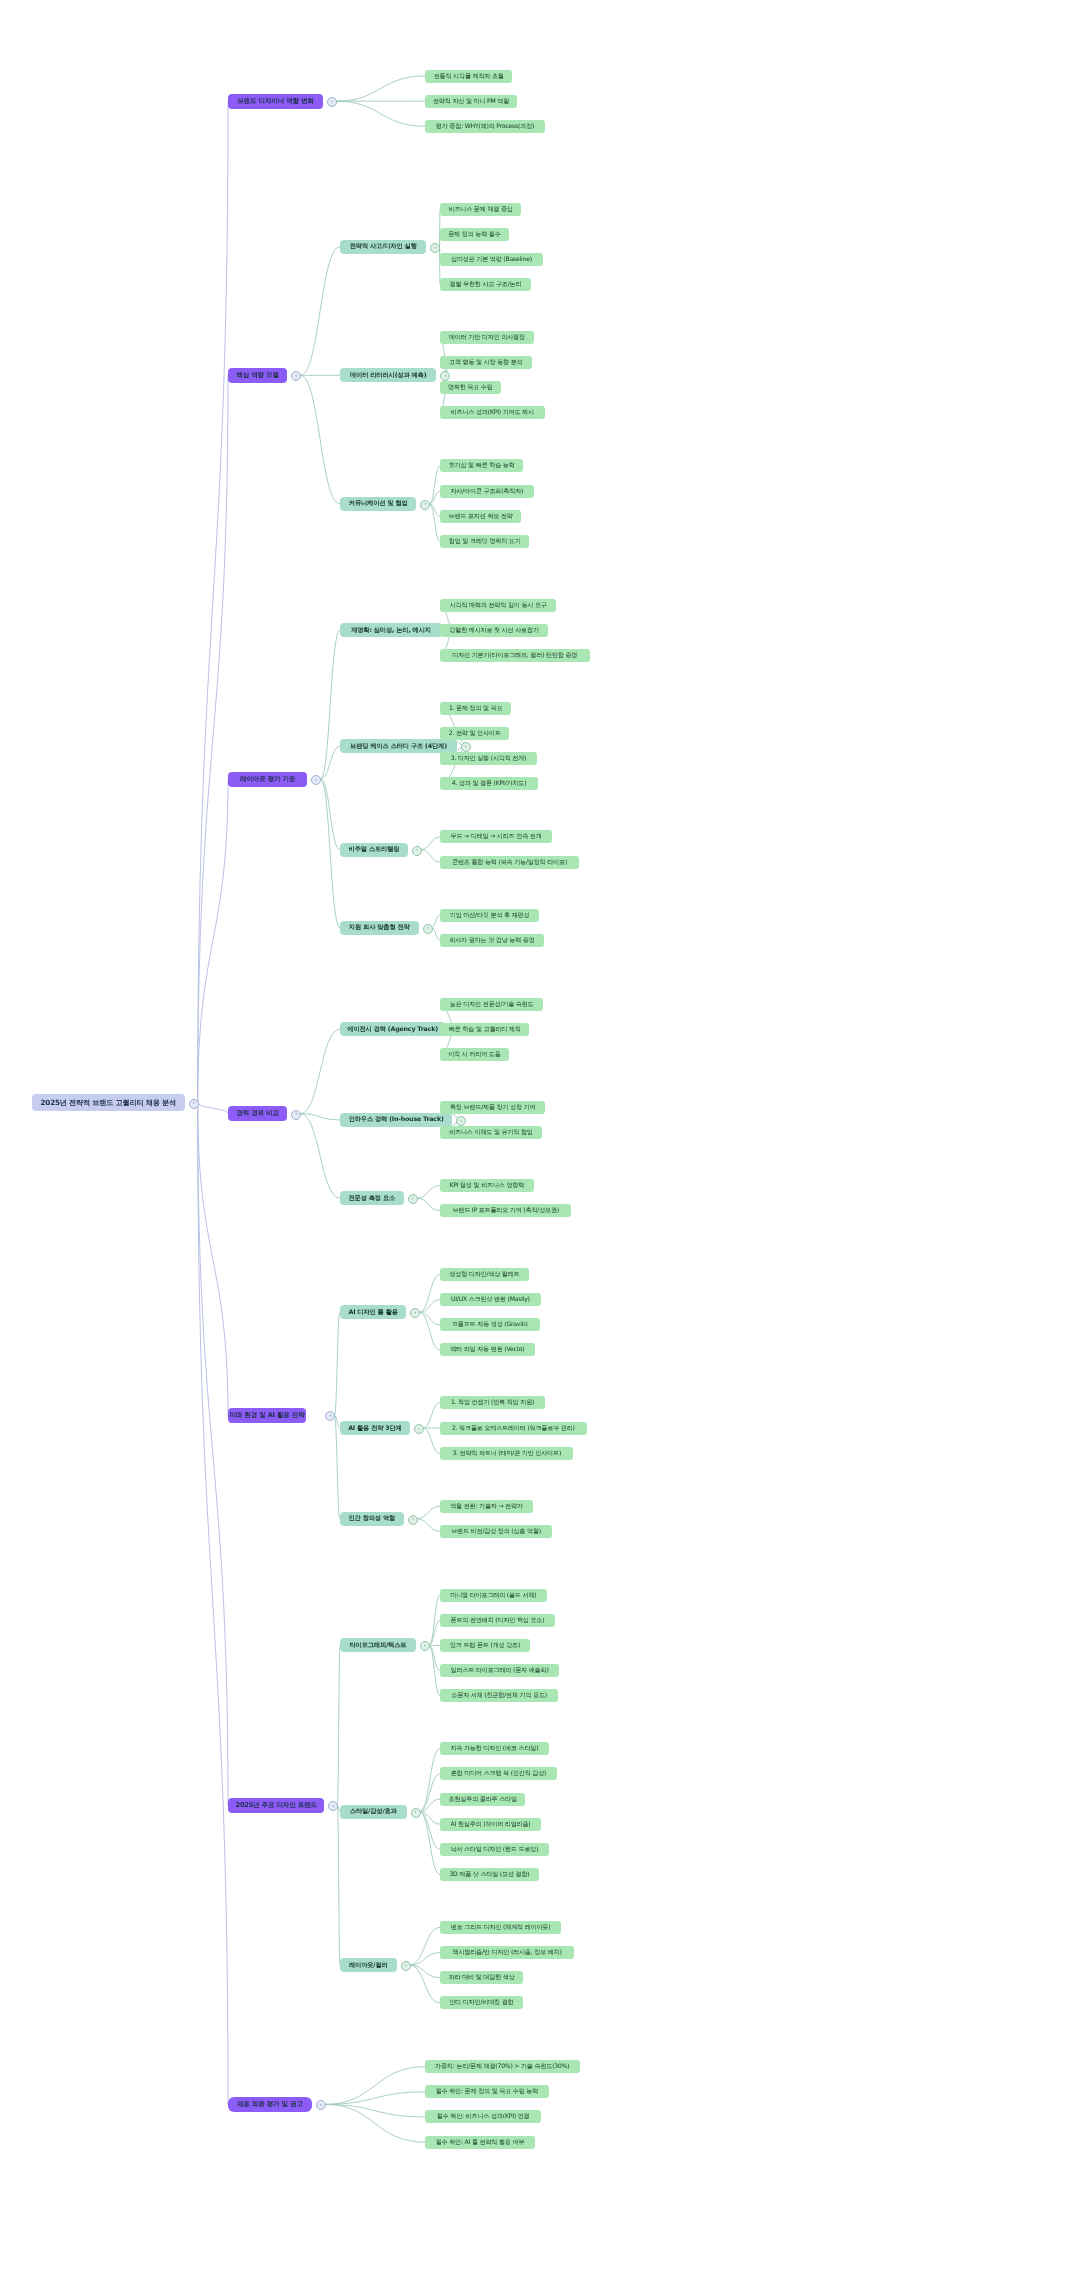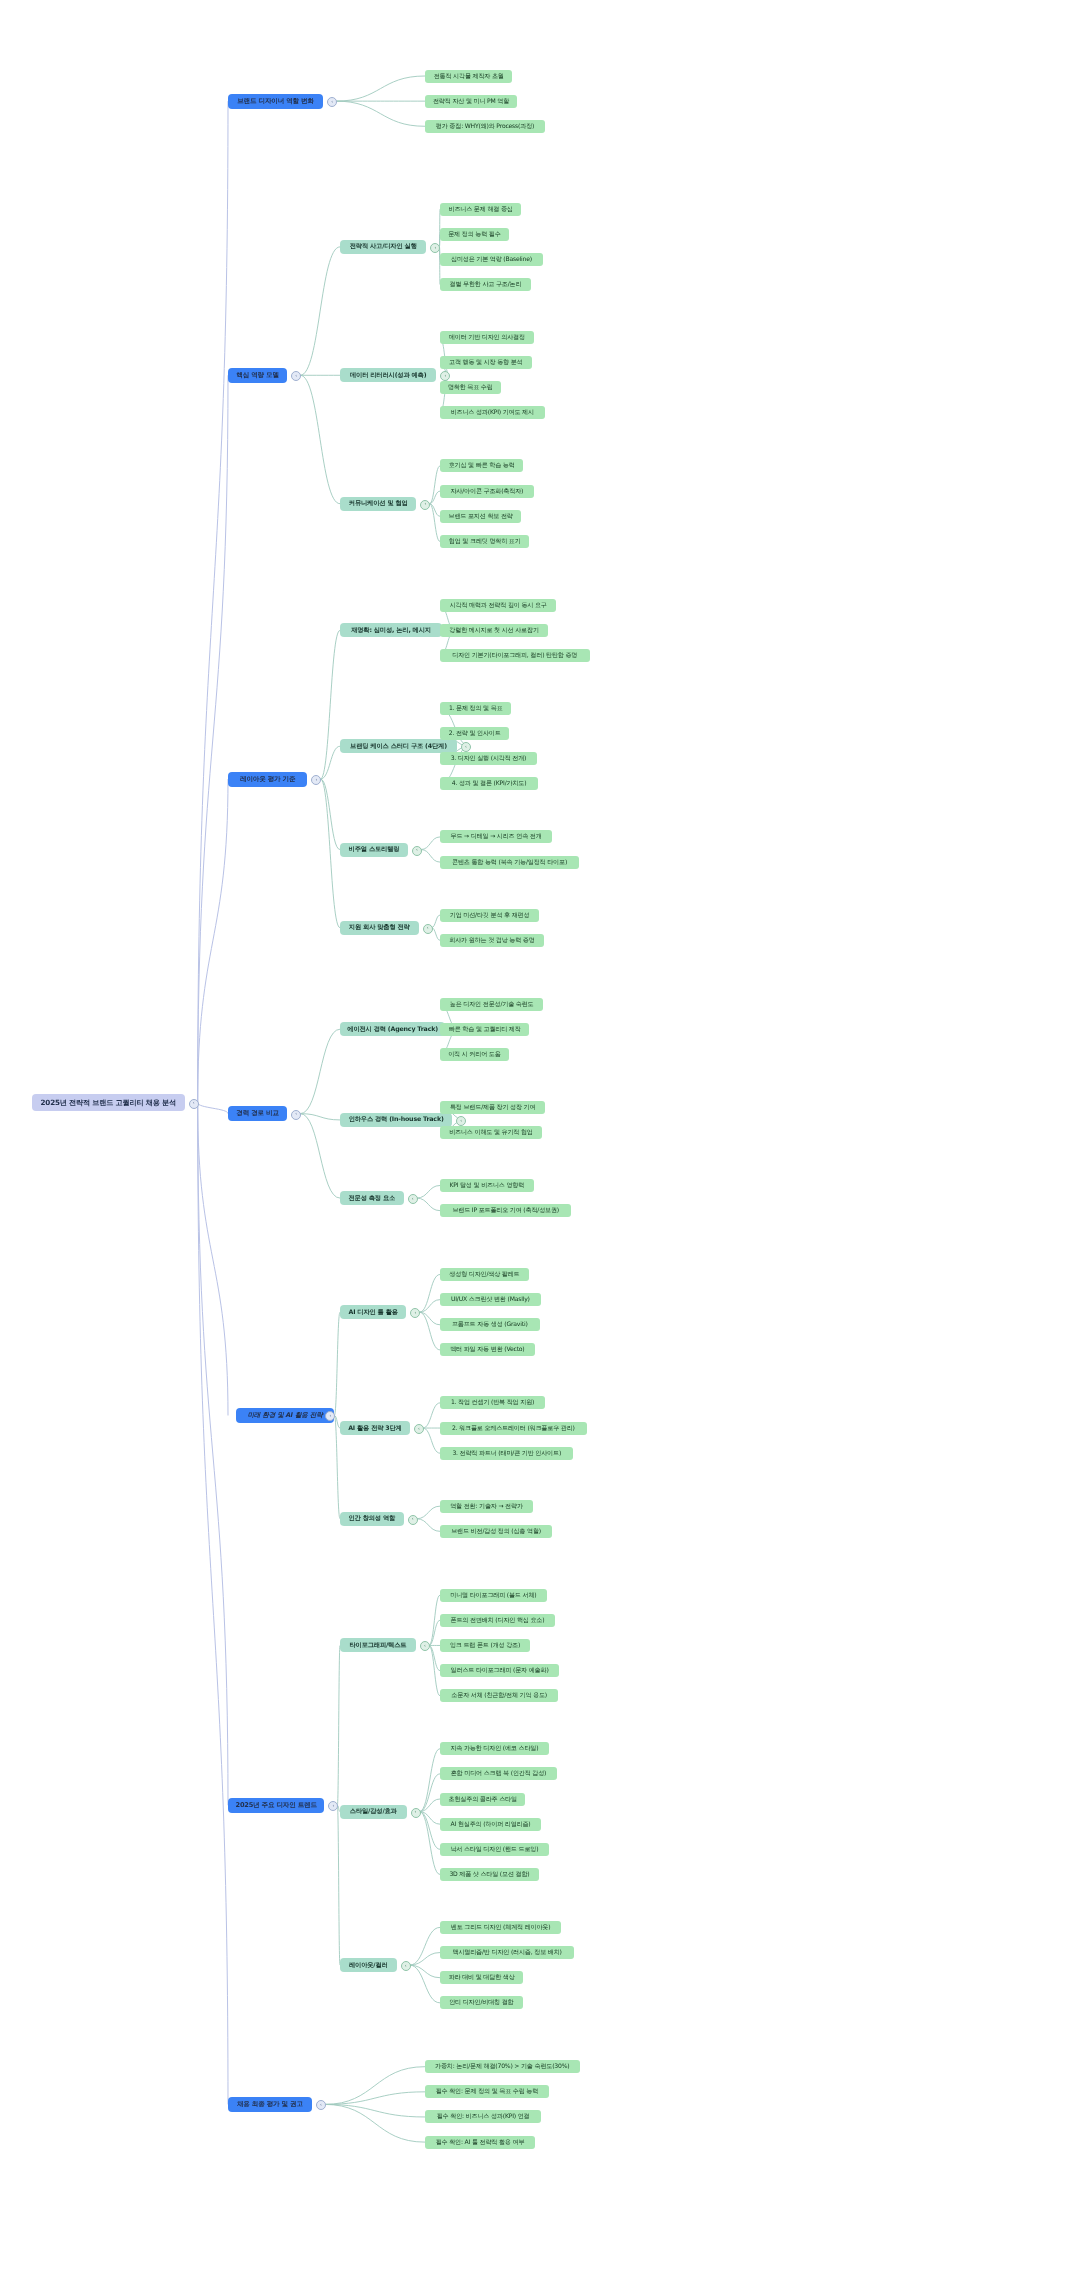--- a/index.html
+++ b/index.html
@@ -51,21 +51,21 @@
   .node.root {
     background: #c7cdf0;
     color: #22304d;
     font-size: 7.2px;
     font-weight: bold;
     padding: 0 7px;
     height: 17px;
     border-radius: 4px;
   }
   .node.branch {
-    background: #3b82f6;
+    background: #8b5cf6;
     color: #22304d;
     font-size: 6.6px;
     font-weight: bold;
     padding: 0 7px;
     height: 15px;
   }
   .node.sub {
     background: #a9ddcb;
     color: #17342c;
     font-size: 6.3px;
@@ -249,21 +249,21 @@
       <div class="node leaf" style="left: 440px; top: 1022.72px; width: 89.494px;">빠른 학습 및 고퀄리티 제작</div>
       <div class="node leaf" style="left: 440px; top: 1047.86px; width: 68.815px;">이직 시 커리어 도움</div>
       <div class="node sub" style="left: 340px; top: 1112.93px; width: 112.213px;">인하우스 경력 (In-house Track)</div>
       <div class="collapse green" style="left: 456.213px; top: 1115.93px;">‹</div>
       <div class="node leaf" style="left: 440px; top: 1100.86px; width: 105.354px;">특정 브랜드/제품 장기 성장 기여</div>
       <div class="node leaf" style="left: 440px; top: 1126px; width: 101.938px;">비즈니스 이해도 및 유기적 협업</div>
       <div class="node sub" style="left: 340px; top: 1191.06px; width: 63.64px;">전문성 측정 요소</div>
       <div class="collapse green" style="left: 407.64px; top: 1194.06px;">‹</div>
       <div class="node leaf" style="left: 440px; top: 1178.99px; width: 93.52px;">KPI 달성 및 비즈니스 영향력</div>
       <div class="node leaf" style="left: 440px; top: 1204.13px; width: 131.462px;">브랜드 IP 포트폴리오 기여 (축적/성보권)</div>
-      <div class="node branch" style="left: 236px; top: 1407.97px; width: 98px; font-style: italic;">미래 환경 및 AI 활용 전략</div>
+      <div class="node branch" style="left: 228px; top: 1407.97px; width: 78px;">미래 환경 및 AI 활용 전략</div>
       <div class="collapse" style="left: 325.37px; top: 1411.47px;">‹</div>
       <div class="node sub" style="left: 340px; top: 1305.2px; width: 66.349px;">AI 디자인 툴 활용</div>
       <div class="collapse green" style="left: 410.349px; top: 1308.2px;">‹</div>
       <div class="node leaf" style="left: 440px; top: 1267.99px; width: 88.884px;">생성형 디자인/색상 팔레트</div>
       <div class="node leaf" style="left: 440px; top: 1293.13px; width: 100.779px;">UI/UX 스크린샷 변환 (Maslly)</div>
       <div class="node leaf" style="left: 440px; top: 1318.27px; width: 99.559px;">프롬프트 자동 생성 (Graviti)</div>
       <div class="node leaf" style="left: 440px; top: 1343.41px; width: 94.74px;">벡터 파일 자동 변환 (Vecto)</div>
       <div class="node sub" style="left: 340px; top: 1421.04px; width: 69.877px;">AI 활용 전략 3단계</div>
       <div class="collapse green" style="left: 413.877px; top: 1424.04px;">‹</div>
       <div class="node leaf" style="left: 440px; top: 1396.4px; width: 105.171px;">1. 작업 컨셉기 (반복 작업 지원)</div>
@@ -289,20 +289,20 @@
       <div class="node leaf" style="left: 440px; top: 1792.5px; width: 85.468px;">초현실주의 콜라주 스타일</div>
       <div class="node leaf" style="left: 440px; top: 1817.64px; width: 101.145px;">AI 현실주의 (하이퍼 리얼리즘)</div>
       <div class="node leaf" style="left: 440px; top: 1842.78px; width: 108.77px;">낙서 스타일 디자인 (핸드 드로잉)</div>
       <div class="node leaf" style="left: 440px; top: 1867.92px; width: 98.949px;">3D 제품 샷 스타일 (모션 결합)</div>
       <div class="node sub" style="left: 340px; top: 1958.12px; width: 56.584px;">레이아웃/컬러</div>
       <div class="collapse green" style="left: 400.584px; top: 1961.12px;">‹</div>
       <div class="node leaf" style="left: 440px; top: 1920.91px; width: 121.214px;">벤토 그리드 디자인 (체계적 레이아웃)</div>
       <div class="node leaf" style="left: 440px; top: 1946.05px; width: 134.268px;">맥시멀리즘/반 디자인 (러시즘, 정보 배치)</div>
       <div class="node leaf" style="left: 440px; top: 1971.19px; width: 83.272px;">파라 대비 및 대담한 색상</div>
       <div class="node leaf" style="left: 440px; top: 1996.33px; width: 82.662px;">안티 디자인/비대칭 결합</div>
-      <div class="node branch" style="left: 228px; top: 2096.9px; width: 83.8px;">채용 최종 평가 및 권고</div>
+      <div class="node branch" style="left: 228px; top: 2096.9px; width: 83.8px; border-radius: 6px;">채용 최종 평가 및 권고</div>
       <div class="collapse" style="left: 315.8px; top: 2100.4px;">‹</div>
       <div class="node leaf" style="left: 425px; top: 2060.2px; width: 154.581px;">가중치: 논리/문제 해결(70%) &gt; 기술 숙련도(30%)</div>
       <div class="node leaf" style="left: 425px; top: 2085.33px; width: 123.837px;">필수 확인: 문제 정의 및 목표 수립 능력</div>
       <div class="node leaf" style="left: 425px; top: 2110.47px; width: 116.212px;">필수 확인: 비즈니스 성과(KPI) 연결</div>
       <div class="node leaf" style="left: 425px; top: 2135.61px; width: 109.99px;">필수 확인: AI 툴 전략적 활용 여부</div>
     </div>
 </div>
 
 </body></html>

